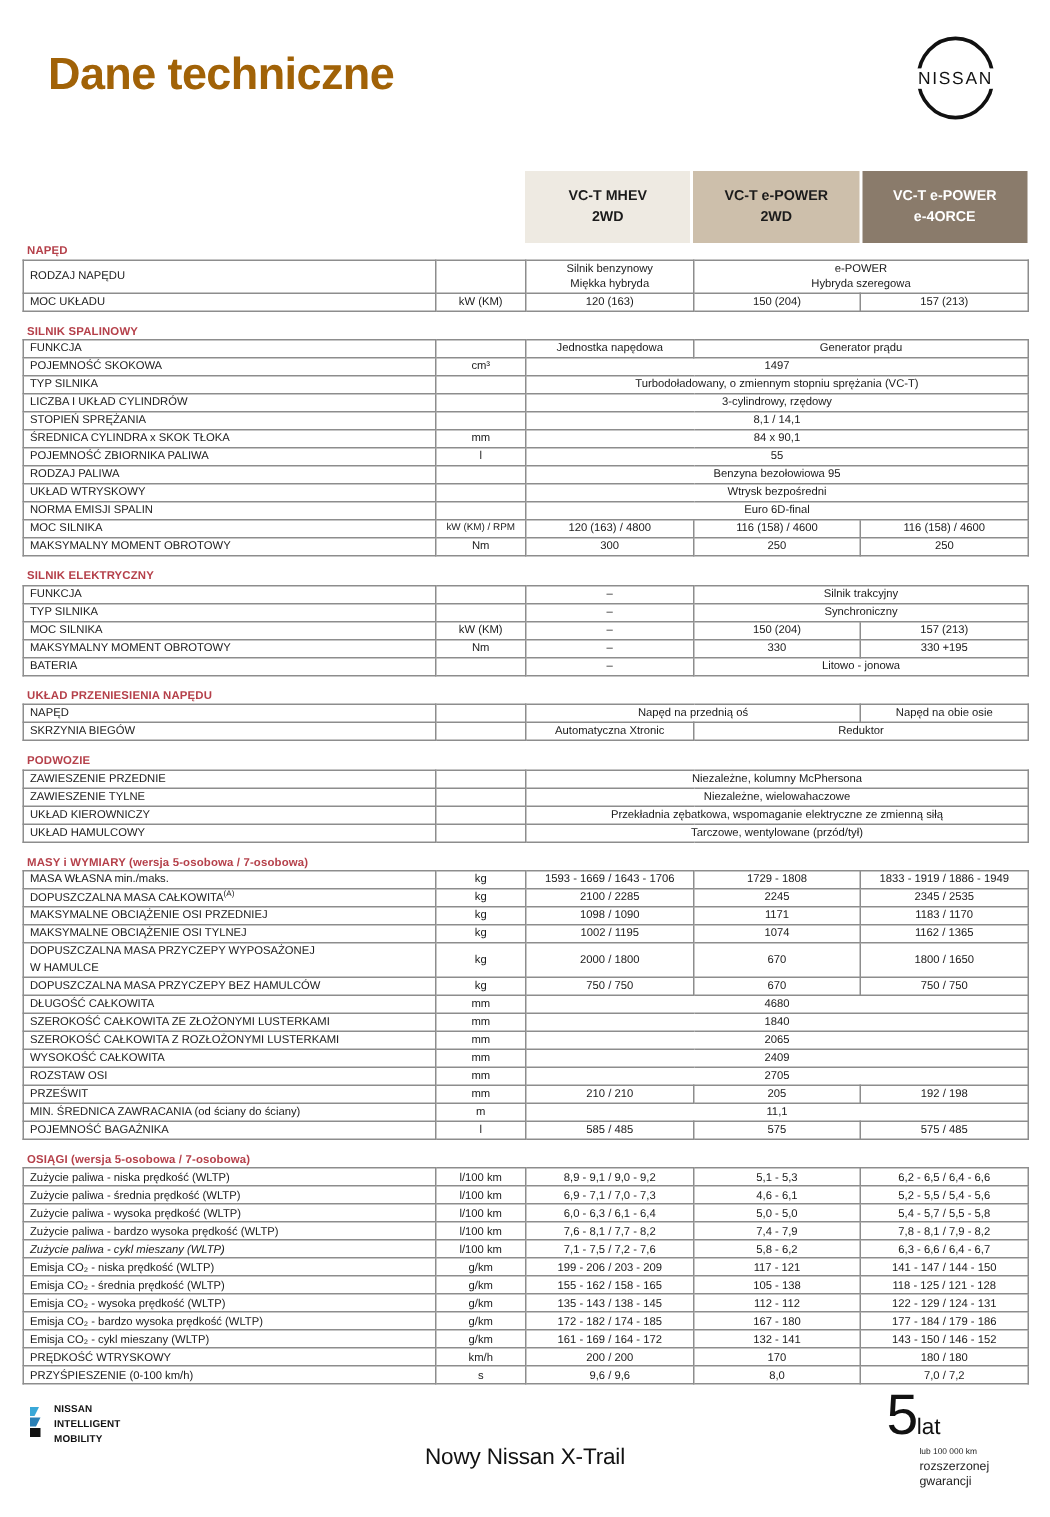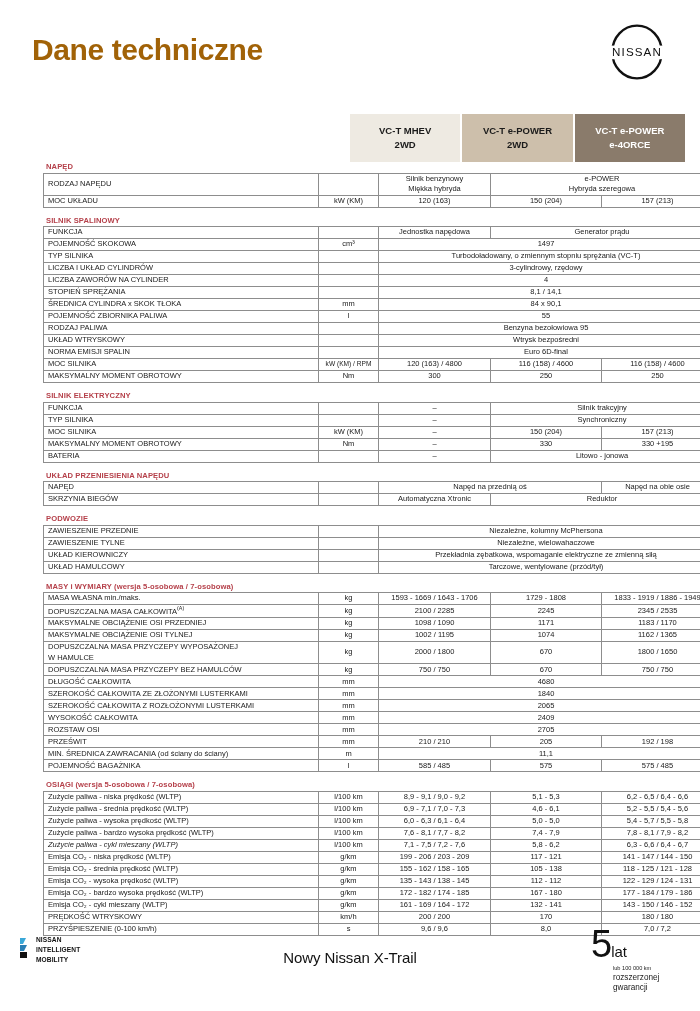--- a/index.html
+++ b/index.html
@@ -25,21 +25,21 @@
   }
   .variant{
     flex:1;display:flex;flex-direction:column;align-items:center;justify-content:center;
     font-size:9.5px;font-weight:700;line-height:1.45;text-align:center;color:#1b1b1b;
   }
   .v1{background:#eeeae2;}
   .v2{background:#cdbfab;}
   .v3{background:#8a7b6b;color:#fff;}
 
   
-  .section{margin-top:8px;margin-left:28px;}
+  .section{margin-top:8px;}
   .section-title{
     font-size:7.6px;font-weight:700;color:#b5404a;letter-spacing:.1px;
     padding:0 0 1.5px 3px;
   }
   table{border-collapse:collapse;width:670px;table-layout:fixed;}
   col.c-label{width:275px;}
   col.c-unit{width:60px;}
   col.c-d1{width:112px;}
   col.c-d2{width:111px;}
   col.c-d3{width:112px;}
@@ -54,21 +54,21 @@
   td.tall{height:21px;}
   .lbl2{line-height:1.45;}
   sup{font-size:5.4px;vertical-align:super;}
 
   
   .footer{position:absolute;left:15px;right:15px;bottom:8px;height:78px;}
   .nim{position:absolute;left:4px;top:10px;display:flex;align-items:flex-start;gap:4px;}
   .nim-bars{display:block;margin-top:1px;}
   .nim-text{font-size:6.6px;font-weight:700;line-height:1.5;color:#111;letter-spacing:.1px;}
   .model{
-    position:absolute;left:0;right:0;top:24px;text-align:center;
+    position:absolute;left:0;right:0;top:38px;text-align:center;
     font-size:15px;color:#111;letter-spacing:-.1px;
   }
   .warranty{position:absolute;right:2px;top:0;width:92px;text-align:left;}
   .w-top{display:flex;align-items:flex-end;line-height:1;}
   .w-five{font-size:38px;font-weight:400;color:#111;letter-spacing:-2px;}
   .w-lat{font-size:15px;color:#111;margin-left:1px;margin-bottom:4px;}
   .w-sub{font-size:5.6px;color:#222;line-height:1.55;margin-top:1px;padding-left:22px;}
   .w-sub .big{font-size:8.2px;line-height:1.25;display:block;}
 </style>
 </head>
@@ -154,25 +154,20 @@
               <td class="label">TYP SILNIKA</td>
               <td class="unit"></td>
               <td class="val" colspan="3">Turbodoładowany, o zmiennym stopniu sprężania (VC-T)</td>
             </tr>
             <tr>
               <td class="label">LICZBA I UKŁAD CYLINDRÓW</td>
               <td class="unit"></td>
               <td class="val" colspan="3">3-cylindrowy, rzędowy</td>
             </tr>
             <tr>
-              <td class="label">LICZBA ZAWORÓW NA CYLINDER</td>
-              <td class="unit"></td>
-              <td class="val" colspan="3">4</td>
-            </tr>
-            <tr>
               <td class="label">STOPIEŃ SPRĘŻANIA</td>
               <td class="unit"></td>
               <td class="val" colspan="3">8,1 / 14,1</td>
             </tr>
             <tr>
               <td class="label">ŚREDNICA CYLINDRA x SKOK TŁOKA</td>
               <td class="unit">mm</td>
               <td class="val" colspan="3">84 x 90,1</td>
             </tr>
             <tr>

